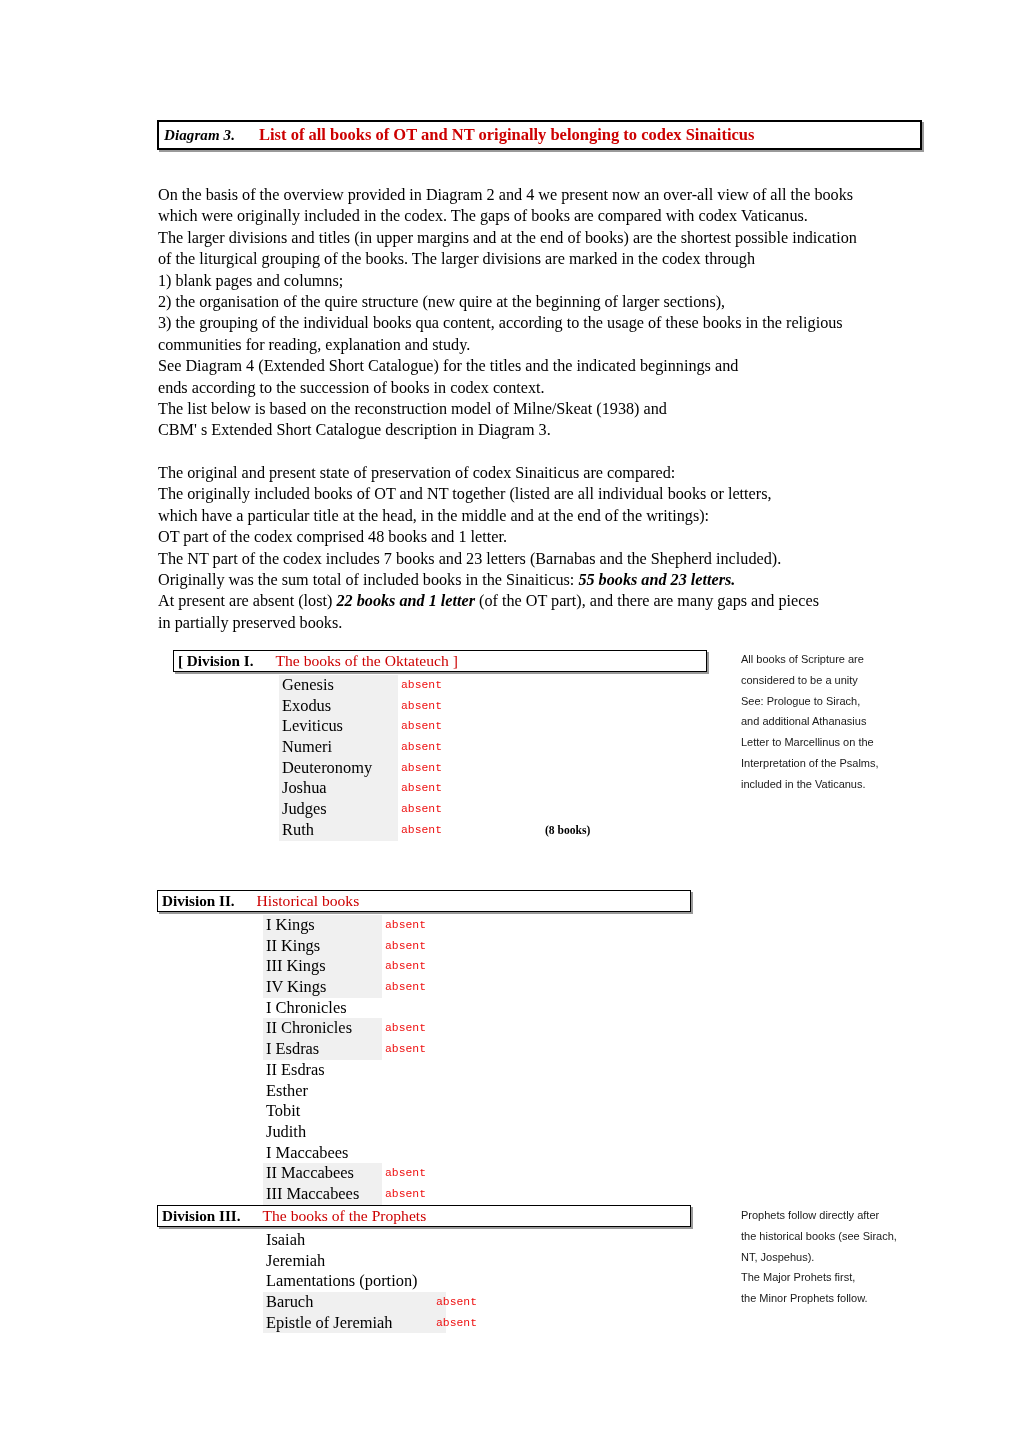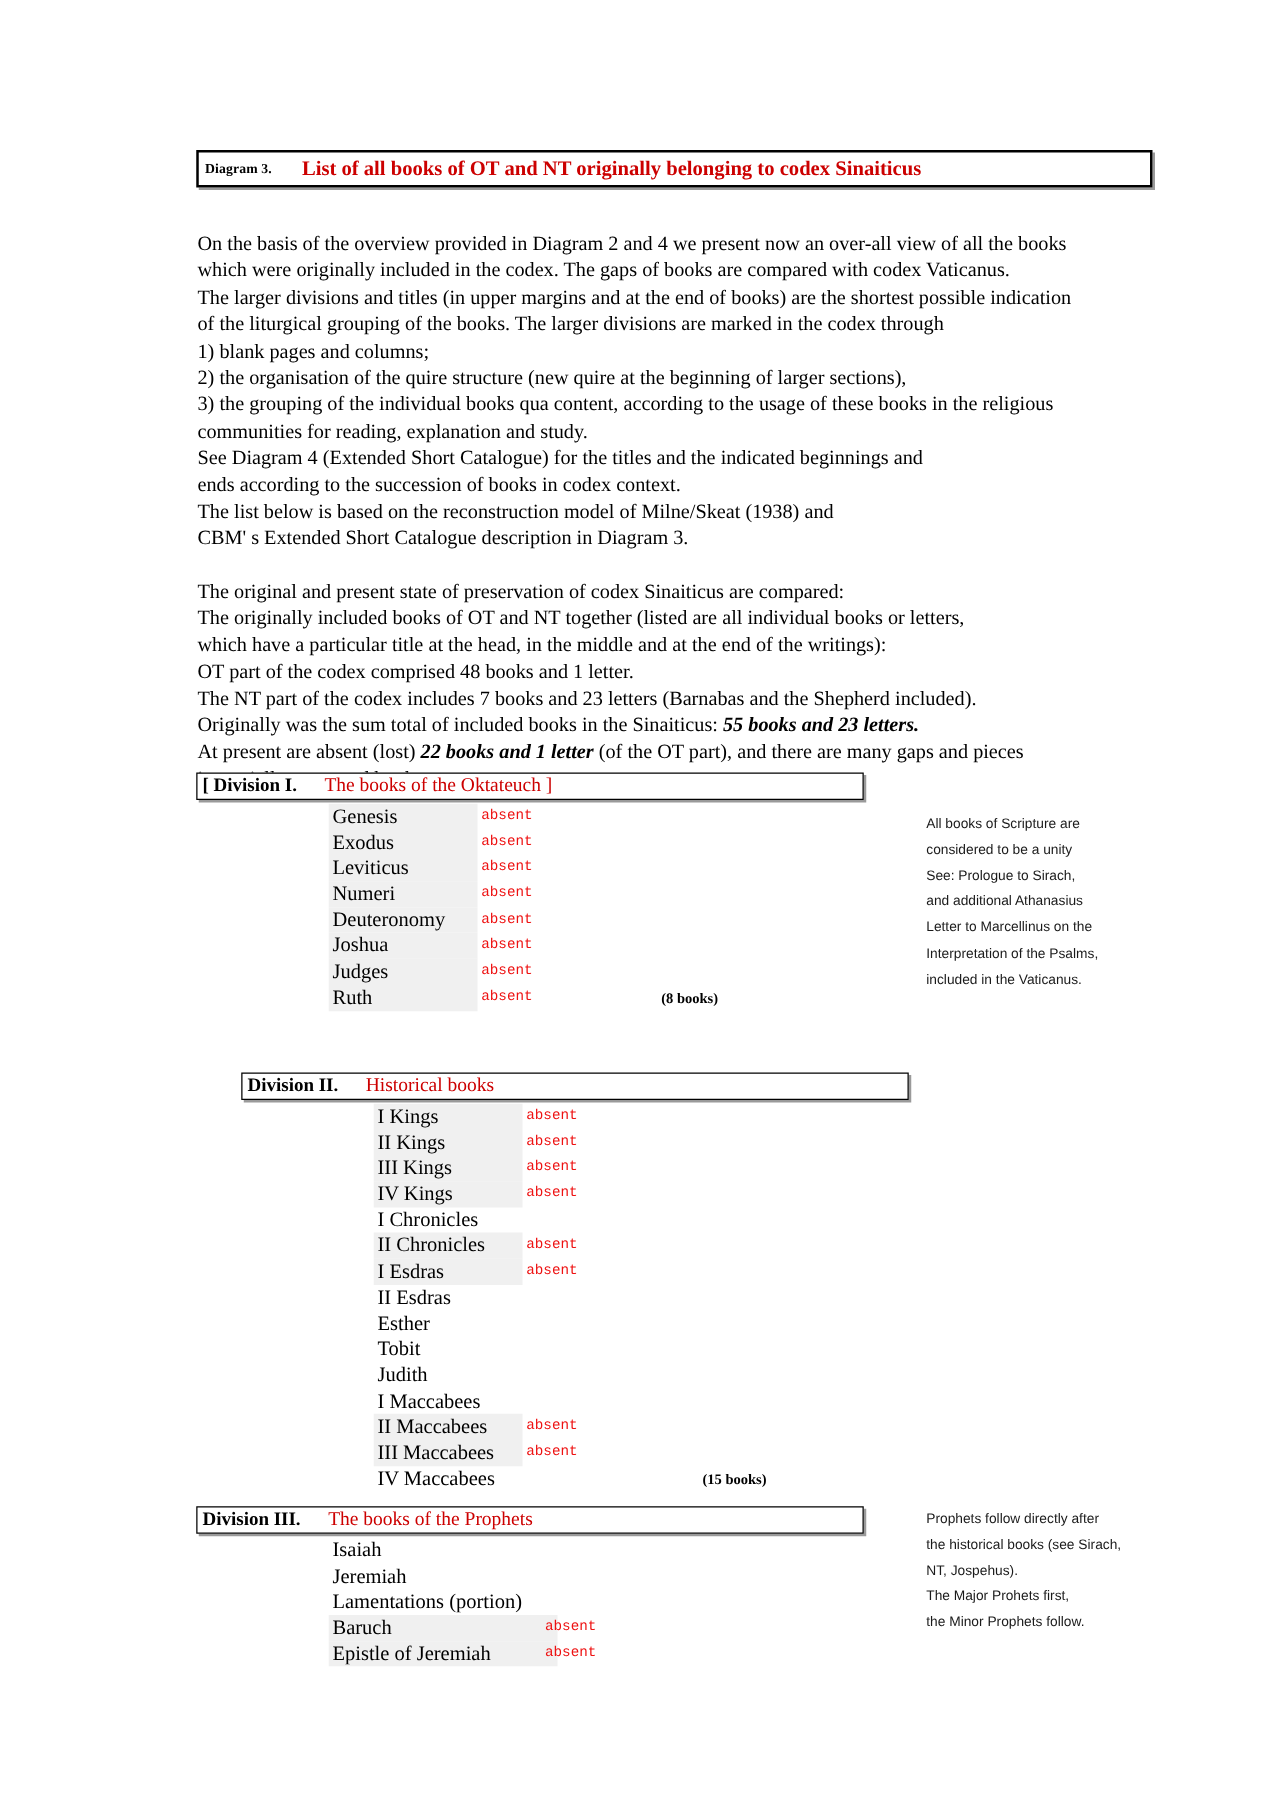--- a/index.html
+++ b/index.html
@@ -26,23 +26,24 @@
     box-sizing: border-box;
     border: 2px solid #000000;
     box-shadow: 2px 2px 0 0 #9a9a9a;
     background: #ffffff;
     display: flex;
     align-items: center;
     padding-left: 5px;
   }
   #title-box .dg-label {
     font-weight: bold;
-    font-size: 11px;
+    font-size: 15px;
     letter-spacing: 0.1px;
     white-space: nowrap;
+    font-style: italic;
   }
   #title-box .dg-title {
     font-weight: bold;
     font-size: 16.5px;
     color: #cc0000;
     margin-left: 24px;
     white-space: nowrap;
   }
 
   
@@ -178,21 +179,21 @@
     <span class="ln">The original and present state of preservation of codex Sinaiticus are compared:</span>
     <span class="ln">The originally included books of OT and NT together (listed are all individual books or letters,</span>
     <span class="ln">which have a particular title at the head, in the middle and at the end of the writings):</span>
     <span class="ln">OT part of the codex comprised 48 books and 1 letter.</span>
     <span class="ln">The NT part of the codex includes 7 books and 23 letters (Barnabas and the Shepherd included).</span>
     <span class="ln">Originally was the sum total of included books in the Sinaiticus: <b>55 books and 23 letters.</b></span>
     <span class="ln">At present are absent (lost) <b>22 books and 1 letter</b> (of the OT part), and there are many gaps and pieces</span>
     <span class="ln">in partially preserved books.</span>
   </div>
 
-<div class="division d1" id="division-1" style="top:618px;">
+<div class="division d1" id="division-1" style="top:650px;margin-left:16px;">
   <div class="div-header">
     <span class="d-num">[ Division I.</span>
     <span class="d-name">The books of the Oktateuch ]</span>
   </div>
   <div class="book-list">
       <div class="book-row">
         <span class="book-name shaded">Genesis</span>
         <span class="absent">absent</span>
       </div>
       <div class="book-row">
@@ -229,21 +230,21 @@
 <div class="margin-note" id="note-1" style="top:649px;">
     <span class="mn">All books of Scripture are</span>
     <span class="mn">considered to be a unity</span>
     <span class="mn">See: Prologue to Sirach,</span>
     <span class="mn">and additional Athanasius</span>
     <span class="mn">Letter to Marcellinus on the</span>
     <span class="mn">Interpretation of the Psalms,</span>
     <span class="mn">included in the Vaticanus.</span>
   </div>
 
-<div class="division d2" id="division-2" style="top:858px;margin-left:36px;">
+<div class="division d2" id="division-2" style="top:890px;">
   <div class="div-header">
     <span class="d-num">Division II.</span>
     <span class="d-name">Historical books</span>
   </div>
   <div class="book-list">
       <div class="book-row">
         <span class="book-name shaded">I Kings</span>
         <span class="absent">absent</span>
       </div>
       <div class="book-row">

